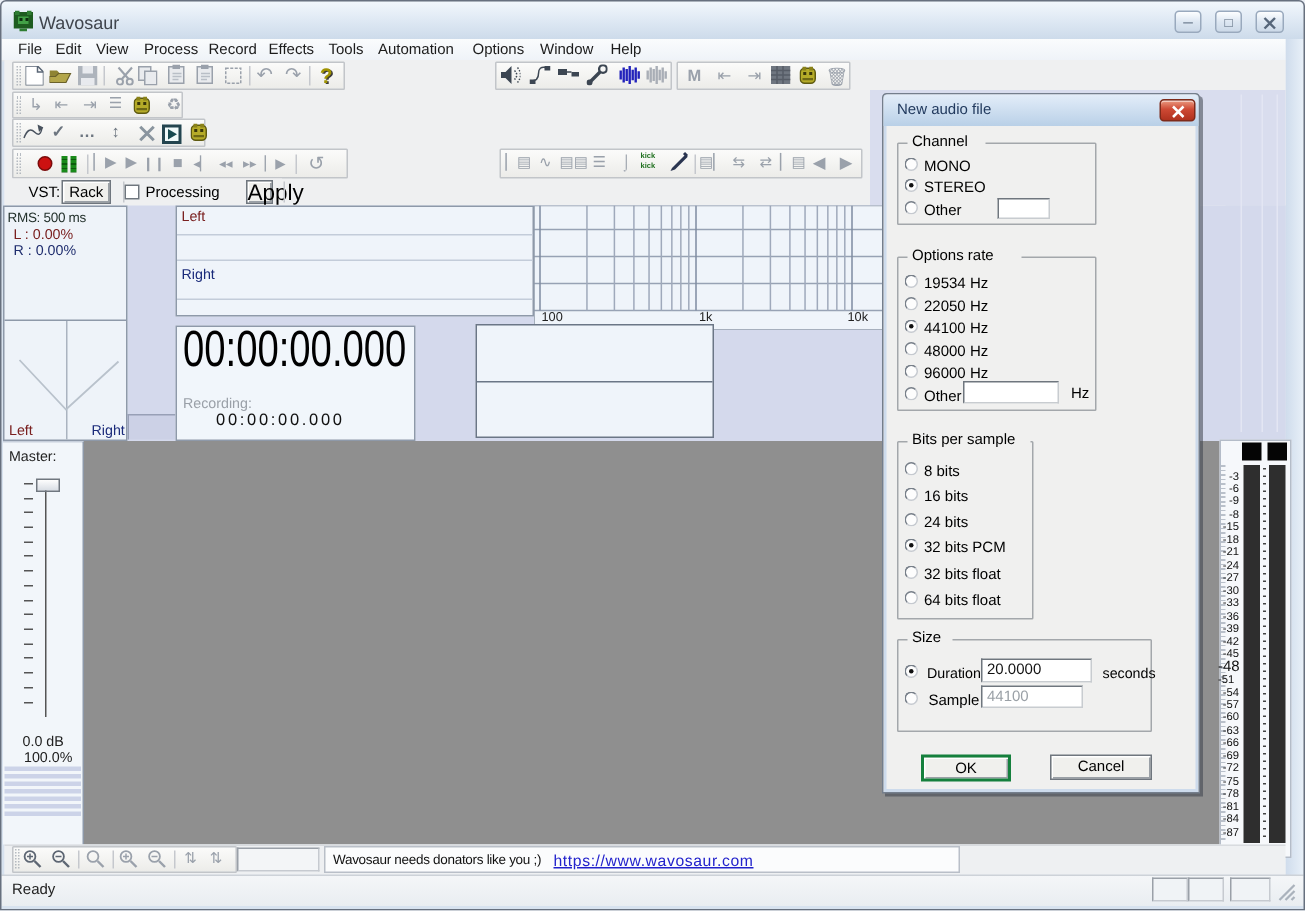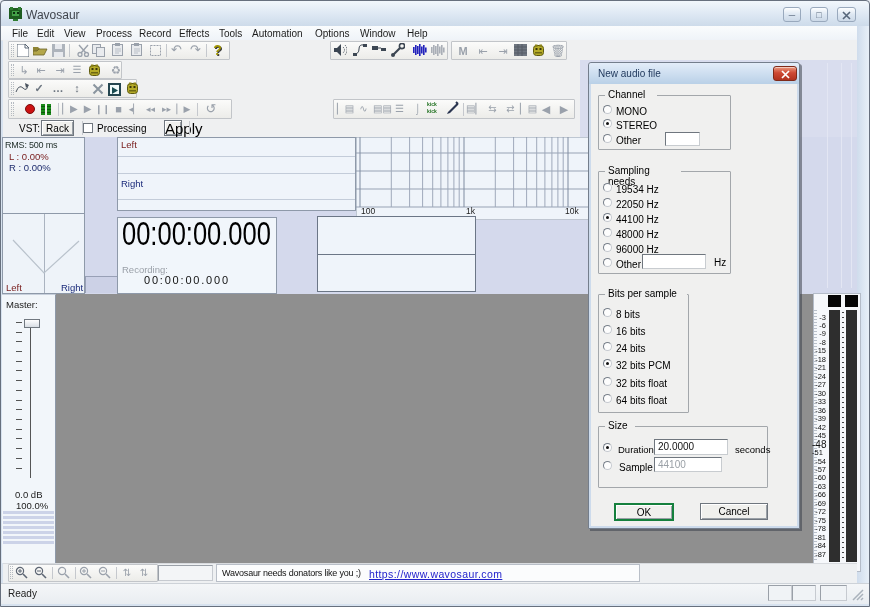--- a/index.html
+++ b/index.html
@@ -473,21 +473,21 @@
 <div class="grp" style="left:598px;top:95px;width:133px;height:55px"></div>
 <div class="glbl" style="left:605px;top:89px;width:52px">Channel</div>
 <div class="rad" style="left:603px;top:105px"></div>
 <div class="lab" style="left:616px;top:106px;font-size:10px;color:#000">MONO</div>
 <div class="rad on" style="left:603px;top:119px"></div>
 <div class="lab" style="left:616px;top:120px;font-size:10px;color:#000">STEREO</div>
 <div class="rad" style="left:603px;top:134px"></div>
 <div class="lab" style="left:616px;top:135px;font-size:10px;color:#000">Other</div>
 <div class="tbx" style="left:665px;top:132px;width:35px;height:14px"></div>
 <div class="grp" style="left:598px;top:171px;width:133px;height:103px"></div>
-<div class="glbl" style="left:605px;top:165px;width:76px">Sampling needs</div>
+<div class="glbl" style="left:605px;top:165px;width:76px">Options rate</div>
 <div class="rad" style="left:603px;top:183px"></div>
 <div class="lab" style="left:616px;top:184px;font-size:10px;color:#000">19534 Hz</div>
 <div class="rad" style="left:603px;top:198px"></div>
 <div class="lab" style="left:616px;top:199px;font-size:10px;color:#000">22050 Hz</div>
 <div class="rad on" style="left:603px;top:213px"></div>
 <div class="lab" style="left:616px;top:214px;font-size:10px;color:#000">44100 Hz</div>
 <div class="rad" style="left:603px;top:228px"></div>
 <div class="lab" style="left:616px;top:229px;font-size:10px;color:#000">48000 Hz</div>
 <div class="rad" style="left:603px;top:243px"></div>
 <div class="lab" style="left:616px;top:244px;font-size:10px;color:#000">96000 Hz</div>

